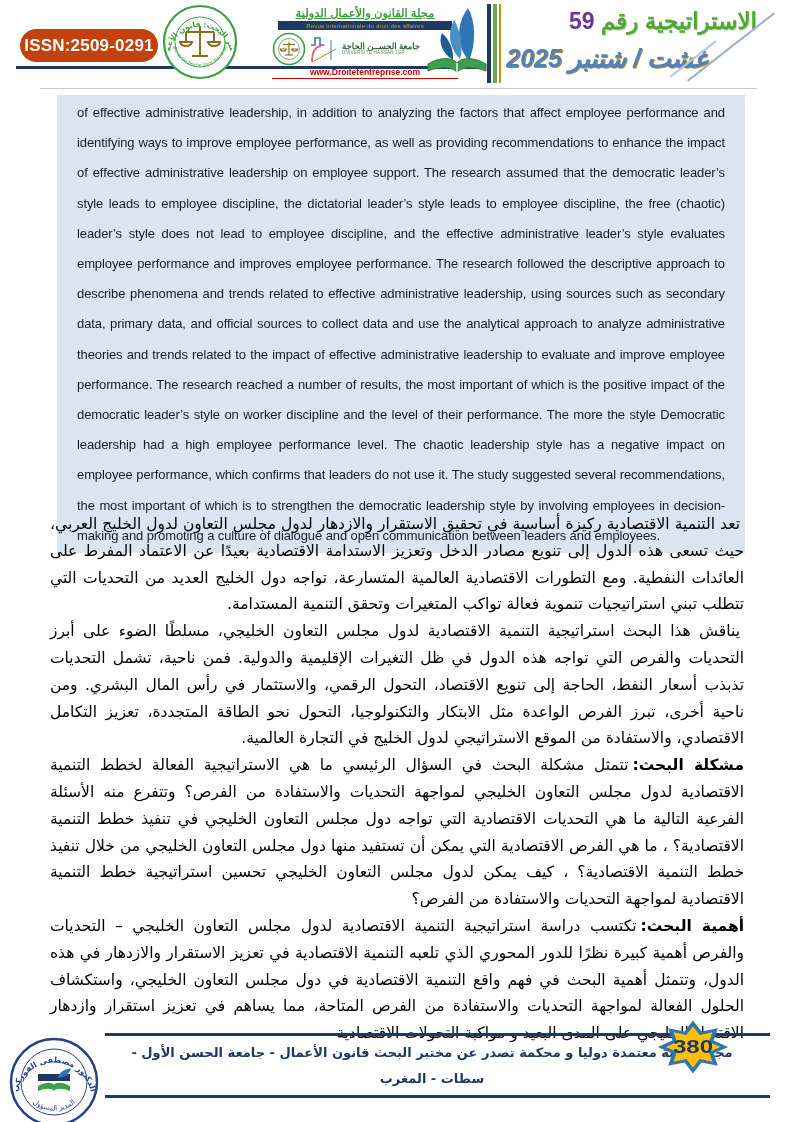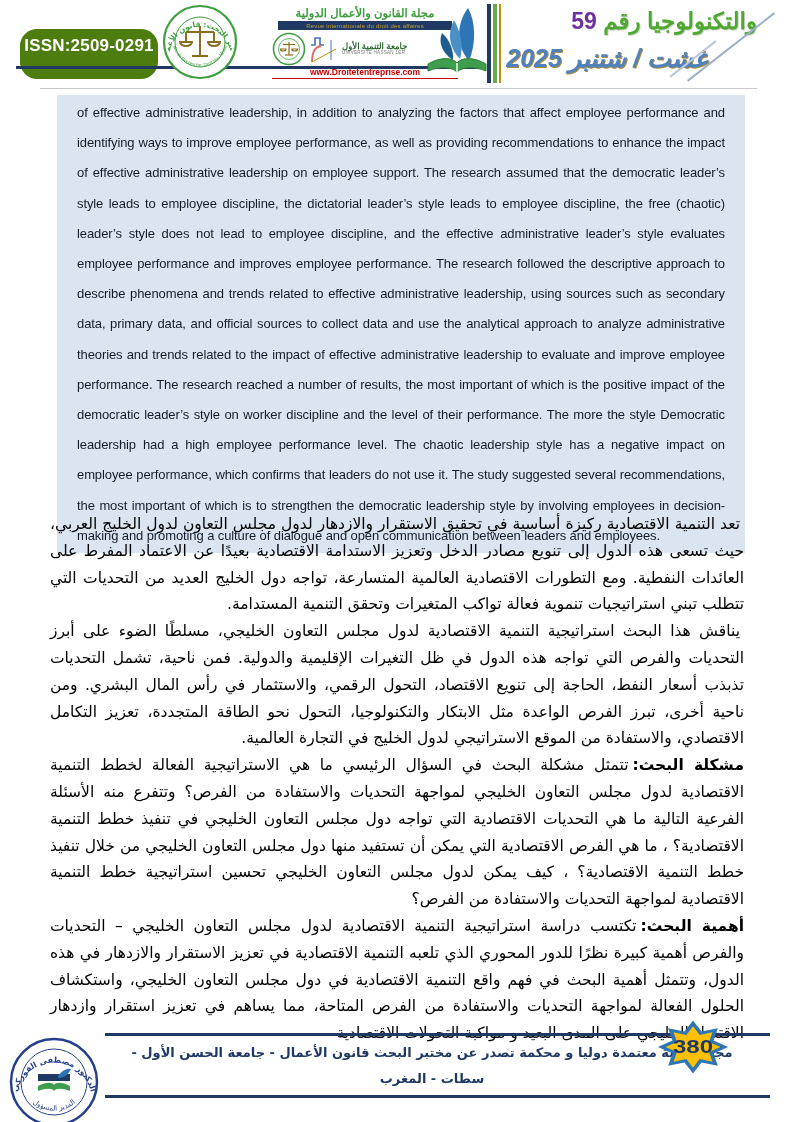--- a/index.html
+++ b/index.html
@@ -1,26 +1,26 @@
 <!DOCTYPE html>
 <html><head>
 <meta charset="utf-8">
 <style>
   html,body{margin:0;padding:0;background:#fff;}
   .page{position:relative;width:793px;height:1122px;background:#fff;overflow:hidden;
         font-family:"Liberation Sans",sans-serif;}
 
   
-  .issn-pill{position:absolute;left:20px;top:29px;width:138px;height:50px;background:#4d7c0f;
+  .issn-pill{position:absolute;left:20px;top:29px;width:138px;height:33px;background:#c2410c;
              border-radius:17px;color:#fff;font-weight:bold;font-size:17px;line-height:33px;
              text-align:center;letter-spacing:.2px;}
   .header-rule{position:absolute;left:16px;top:66px;width:466px;height:3px;background:#1f3864;}
   .lab-stamp{position:absolute;left:162px;top:4px;}
   .journal-logo{position:absolute;left:272px;top:6px;width:186px;}
-  .jl-title{color:#3f9e3f;font-weight:bold;font-size:11.5px;text-align:center;direction:rtl;}
+  .jl-title{color:#3f9e3f;font-weight:bold;font-size:11.5px;text-align:center;direction:rtl;text-decoration:underline;}
   .jl-banner{margin:1px 6px 2px;background:#1f3864;color:#c9a227;font-size:6px;text-align:center;
              padding:1.5px 0;letter-spacing:.2px;}
   .jl-row{display:flex;align-items:center;gap:3px;}
   .jl-univ{line-height:1.1;}
   .jl-univ .ar{color:#2e6b33;font-size:8.5px;direction:rtl;font-weight:bold;}
   .jl-univ .fr{color:#777;font-size:4.5px;letter-spacing:.3px;}
   .jl-site{color:#cc0000;font-weight:bold;font-size:8.5px;text-align:center;
            border-bottom:1.5px solid #cc0000;padding-bottom:1px;margin-top:1px;cursor:pointer;}
   .feather-logo{position:absolute;left:424px;top:6px;}
   .vbar{position:absolute;top:4px;height:79px;}
@@ -110,21 +110,21 @@
           <path d="M 19.9,17 a 2.8,2 0 0 0 5.6,0 z"></path>
         </g>
       </svg>
       <svg width="30" height="30" viewBox="0 0 30 30">
         <path d="M2,11 h4 v-7 h5 v7 h4" fill="none" stroke="#4472c4" stroke-width="1.6"></path>
         <path d="M3,28 Q3,13 12,12" fill="none" stroke="#e06666" stroke-width="1.8"></path>
         <line x1="3" y1="28" x2="27" y2="15" stroke="#bf9000" stroke-width="1"></line>
         <line x1="22" y1="6" x2="22" y2="26" stroke="#4472c4" stroke-width="1"></line>
       </svg>
       <div class="jl-univ">
-        <div class="ar">جامعة التنمية الأول</div>
+        <div class="ar">جامعة الحســن الحاجة</div>
         <div class="fr">UNIVERSITE HASSAN 1ER</div>
       </div>
     </div>
     <div class="jl-site">www.Droitetentreprise.com</div>
   </div>
 
   <div class="feather-logo">
     <svg width="64" height="74" viewBox="0 0 64 74">
       <path d="M44,2 C32,18 32,40 45,55 C52,38 52,16 44,2 Z" fill="#2e75b6"></path>
       <path d="M30,14 C23,27 25,42 36,53 C40,40 36,24 30,14 Z" fill="#4a90c4"></path>
@@ -132,21 +132,21 @@
       <path d="M4,58 C16,51 28,51 33,57 C38,51 50,51 62,58 L62,65 C50,60 38,61 33,66 C28,61 16,60 4,65 Z" fill="#3f9e4d" stroke="#2e7d3b" stroke-width="1"></path>
       <path d="M33,57 L33,66" stroke="#fff" stroke-width="1.4"></path>
     </svg>
   </div>
 
   <div class="vbar navy"></div>
   <div class="vbar green"></div>
   <div class="vbar gold"></div>
 
   <div class="issue-line">
-    <span>والتكنولوجيا رقم</span>
+    <span>الاستراتيجية رقم</span>
     <span class="issue-num">59</span>
   </div>
   <div class="date-line">غشت / شتنبر 2025</div>
   <div class="slash s1"></div>
   <div class="slash s2"></div>
   <div class="gray-rule"></div>
 
   <div class="abstract">of effective administrative leadership, in addition to analyzing the factors that affect employee performance and identifying ways to improve employee performance, as well as providing recommendations to enhance the impact of effective administrative leadership on employee support. The research assumed that the democratic leader’s style leads to employee discipline, the dictatorial leader’s style leads to employee discipline, the free (chaotic) leader’s style does not lead to employee discipline, and the effective administrative leader’s style evaluates employee performance and improves employee performance. The research followed the descriptive approach to describe phenomena and trends related to effective administrative leadership, using sources such as secondary data, primary data, and official sources to collect data and use the analytical approach to analyze administrative theories and trends related to the impact of effective administrative leadership to evaluate and improve employee performance. The research reached a number of results, the most important of which is the positive impact of the democratic leader’s style on worker discipline and the level of their performance. The more the style Democratic leadership had a high employee performance level. The chaotic leadership style has a negative impact on employee performance, which confirms that leaders do not use it. The study suggested several recommendations, the most important of which is to strengthen the democratic leadership style by involving employees in decision-making and promoting a culture of dialogue and open communication between leaders and employees.</div>
 
   <div class="article">

